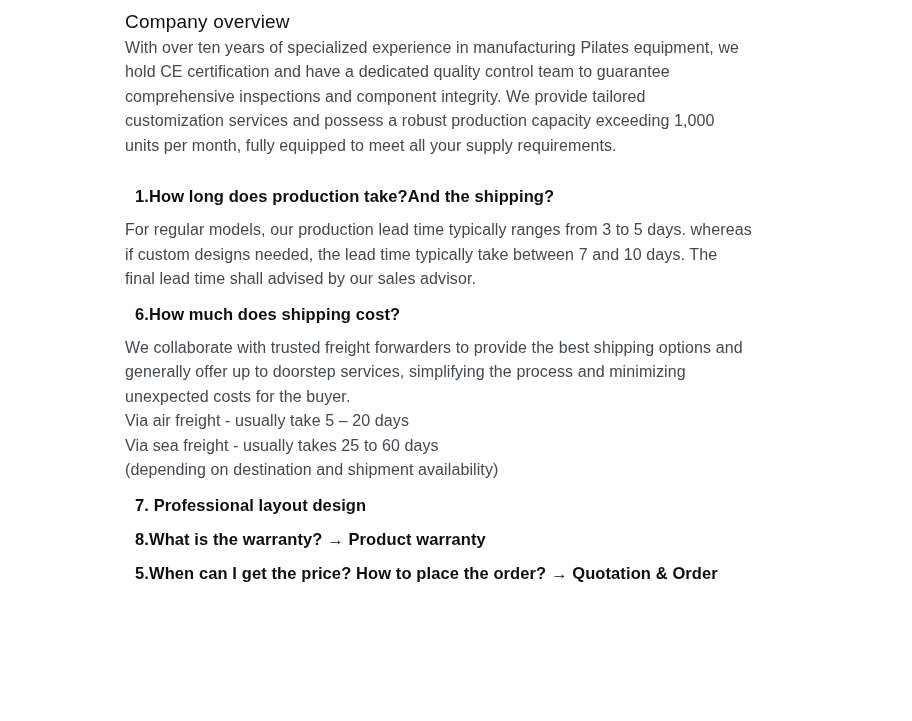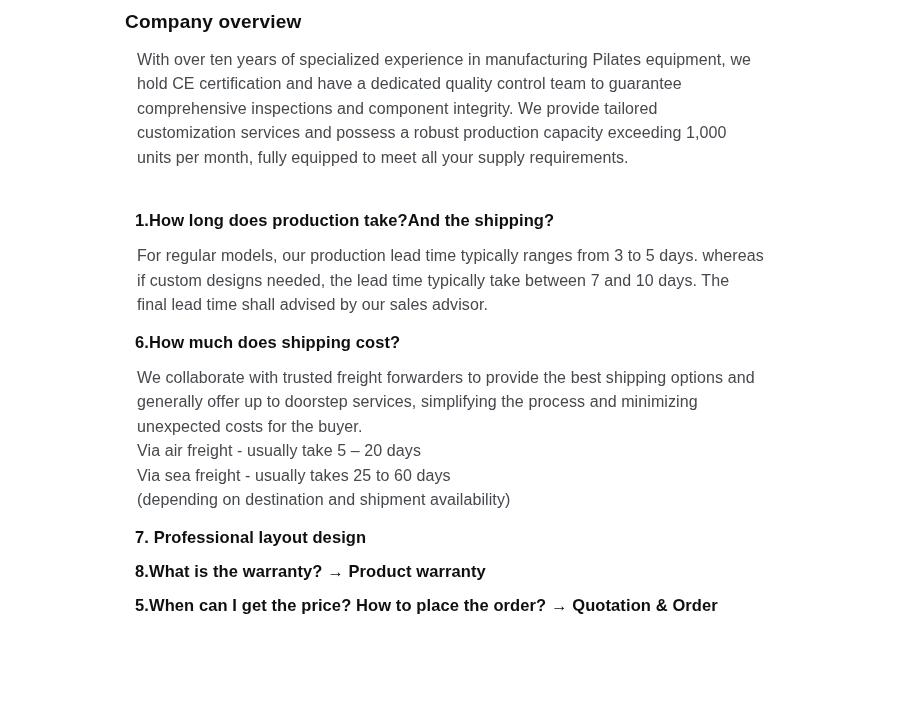--- a/index.html
+++ b/index.html
@@ -15,31 +15,31 @@
     overflow: hidden;
   }
   .content {
     position: absolute;
     left: 125px;
     top: 8px;
     width: 700px;
   }
   .page-title {
     font-size: 19px;
-    font-weight: 700;
+    font-weight: 400;
     color: #0f0f0f;
     line-height: 28px;
     margin: 0;
     letter-spacing: 0.2px;
   }
   .para {
     font-size: 16px;
     line-height: 24.4px;
     color: #45484c;
-    margin: 12px;
+    margin: 0;
     white-space: pre-line;
     letter-spacing: 0.1px;
   }
   .q-heading {
     font-size: 16.5px;
     line-height: 24.4px;
     font-weight: 700;
     color: #0f0f0f;
     margin: 10px;
     white-space: pre-line;

